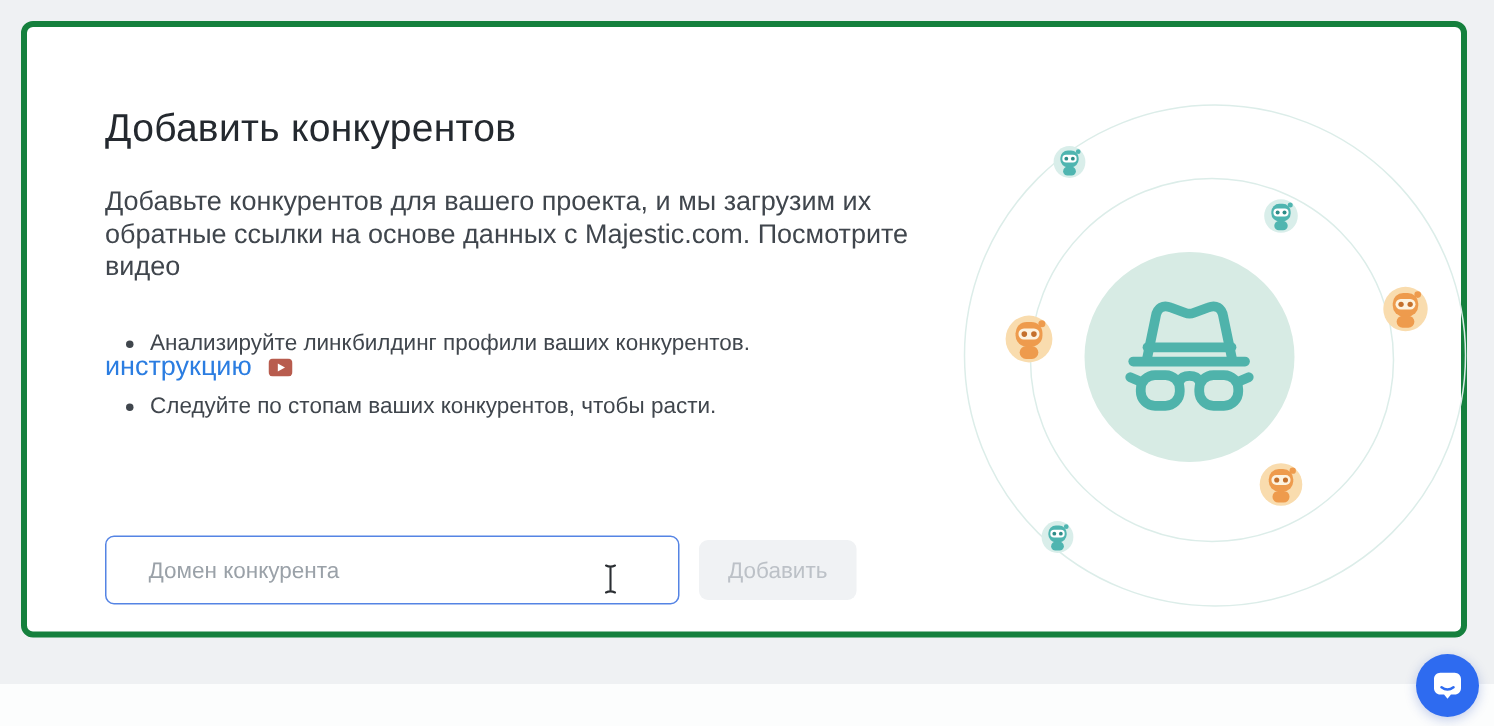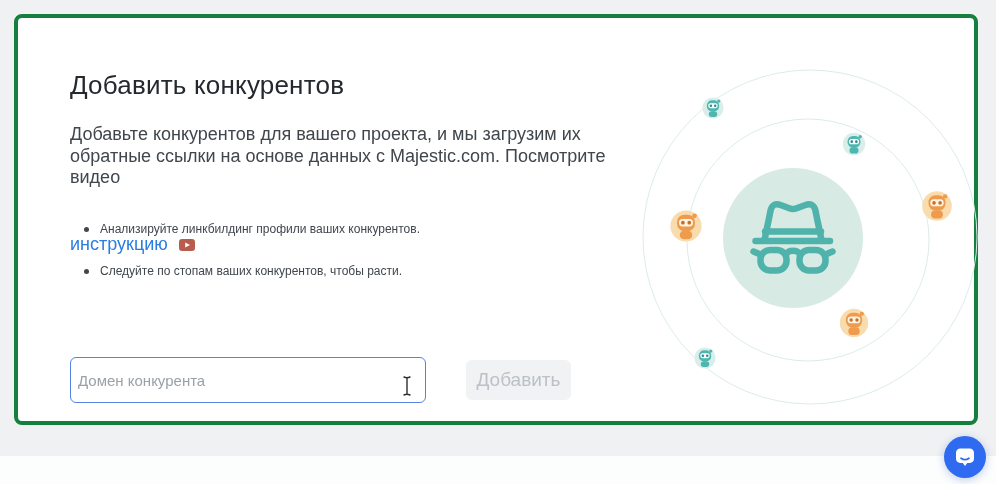--- a/index.html
+++ b/index.html
@@ -27,40 +27,40 @@
   .description{
     position:absolute;left:52px;top:106px;margin:0;width:560px;
     font-size:18px;line-height:21.5px;color:#40464d;
   }
   .description .line{display:block;}
   .link-row{display:block;margin-top:45px;}
   a.instruction-link{color:#2b7de1;text-decoration:none;cursor:pointer;}
   .yt-icon{display:inline-block;vertical-align:-1px;margin-left:6px;}
   .benefits{
     position:absolute;left:52px;top:203px;margin:0;padding:0;list-style:none;
-    font-size:12px;color:#40464d;width:560px;
+    font-size:15px;color:#40464d;width:560px;
   }
   .benefits li{
     position:relative;padding-left:30px;line-height:16px;margin-bottom:26px;
   }
   .benefits li::before{
     content:"";position:absolute;left:14px;top:6px;width:5px;height:5px;
     border-radius:50%;background:#40464d;
   }
   .domain-input{
-    position:absolute;left:52px;top:339px;width:356px;height:46px;
+    position:absolute;left:52px;top:339px;width:383px;height:46px;
     box-sizing:border-box;border:1px solid #5584e4;border-radius:6px;
-    padding:0 7px;font-size:15px;color:#333;outline:none;
+    padding:0 28px;font-size:15px;color:#333;outline:none;
     font-family:"Liberation Sans", sans-serif;background:#fff;
   }
   .domain-input::placeholder{color:#9aa1a8;}
   .add-button{
     position:absolute;left:448px;top:342px;width:105px;height:40px;
     background:#f0f2f4;border:none;border-radius:6px;
-    font-size:19px;color:#bcc1c7;font-family:"Liberation Sans", sans-serif;
+    font-size:15px;color:#bcc1c7;font-family:"Liberation Sans", sans-serif;
   }
   .illustration{position:absolute;left:600px;top:36px;}
   .cursor{position:absolute;left:400px;top:374px;}
   .chat-fab{
     position:absolute;left:944px;top:436px;width:42px;height:42px;
     border-radius:50%;background:#2e6bf0;cursor:pointer;
     display:flex;align-items:center;justify-content:center;
     box-shadow:0 2px 8px rgba(20,60,180,.25);
   }
 </style>

